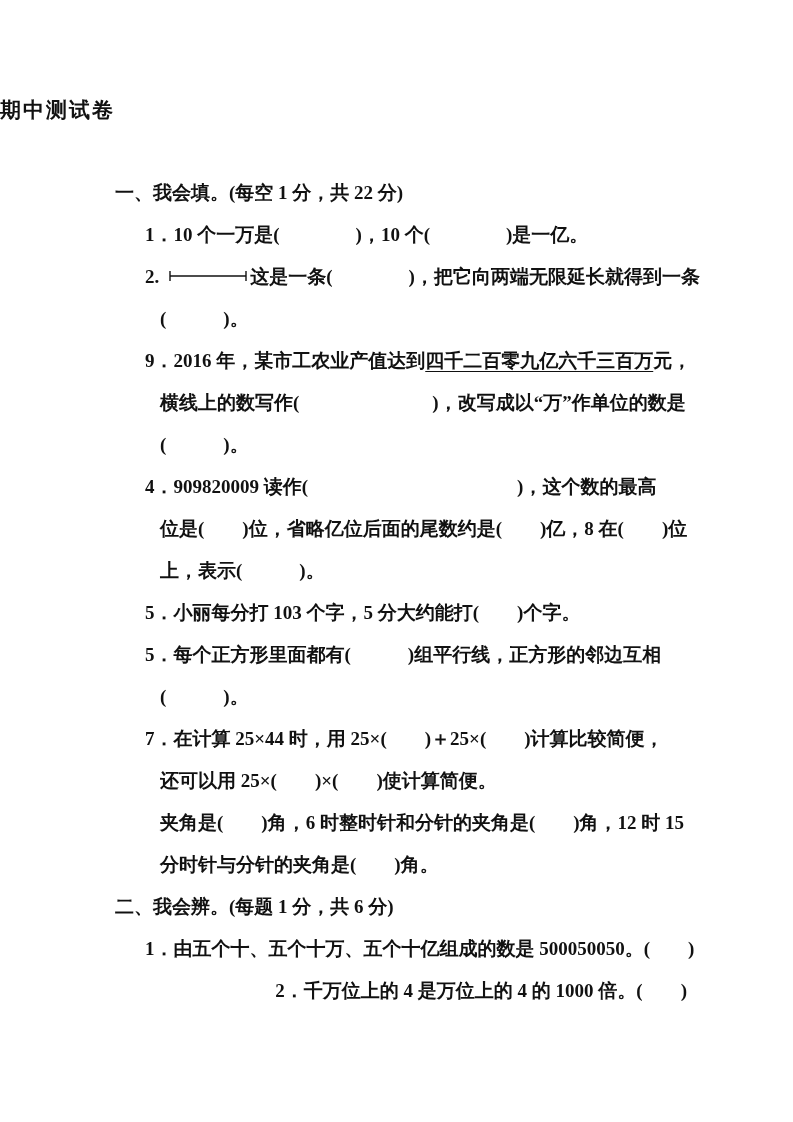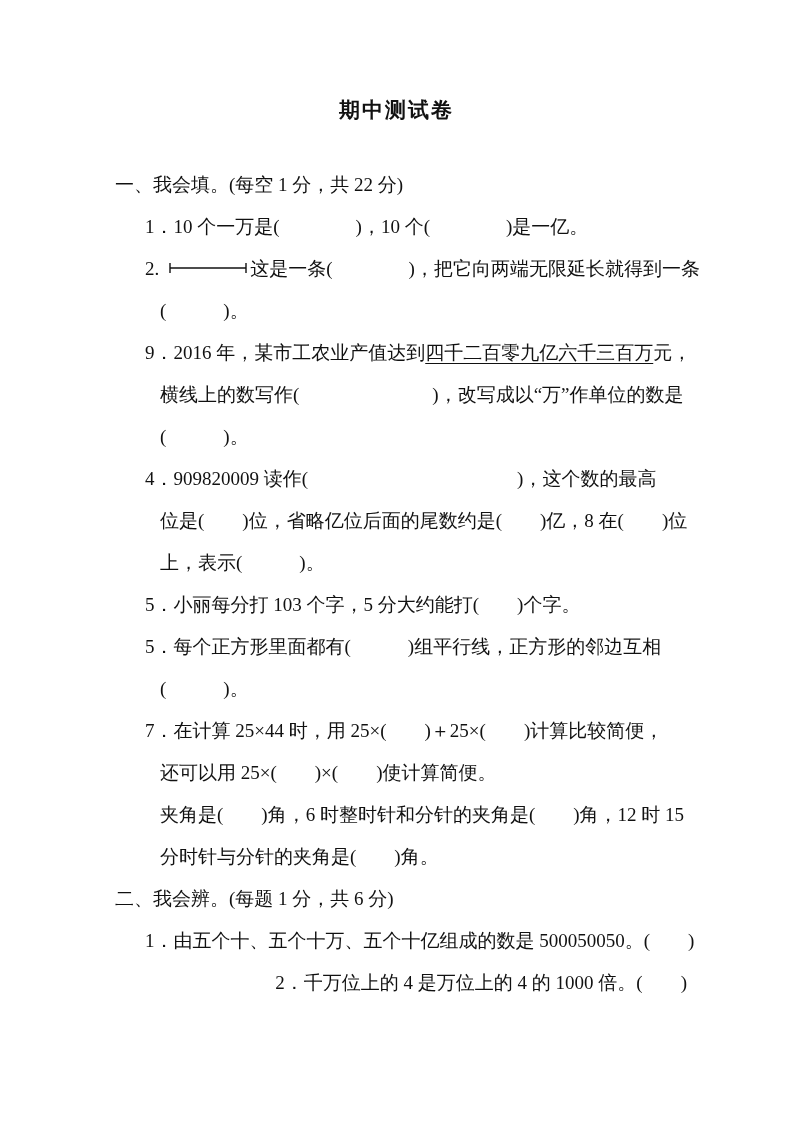--- a/index.html
+++ b/index.html
@@ -11,31 +11,31 @@
     font-family: "Liberation Serif", "DejaVu Serif", serif;
     color: #111111;
     font-size: 19px;
     overflow: hidden;
   }
   .title {
     position: absolute;
     top: 96px;
     left: 0;
     width: 100%;
-    text-align: center;
     font-size: 21px;
     font-weight: 700;
     letter-spacing: 2px;
     margin: 0;
   }
   .content {
     position: absolute;
-    top: 164px;
+    top: 172px;
     left: 115px;
     width: 572px;
+    font-weight: bold;
   }
   .line {
     height: 42px;
     line-height: 42px;
     white-space: nowrap;
   }
   .heading { padding-left: 0; }
   .q    { padding-left: 30px; }
   .cont { padding-left: 45px; }
   .flexline {

